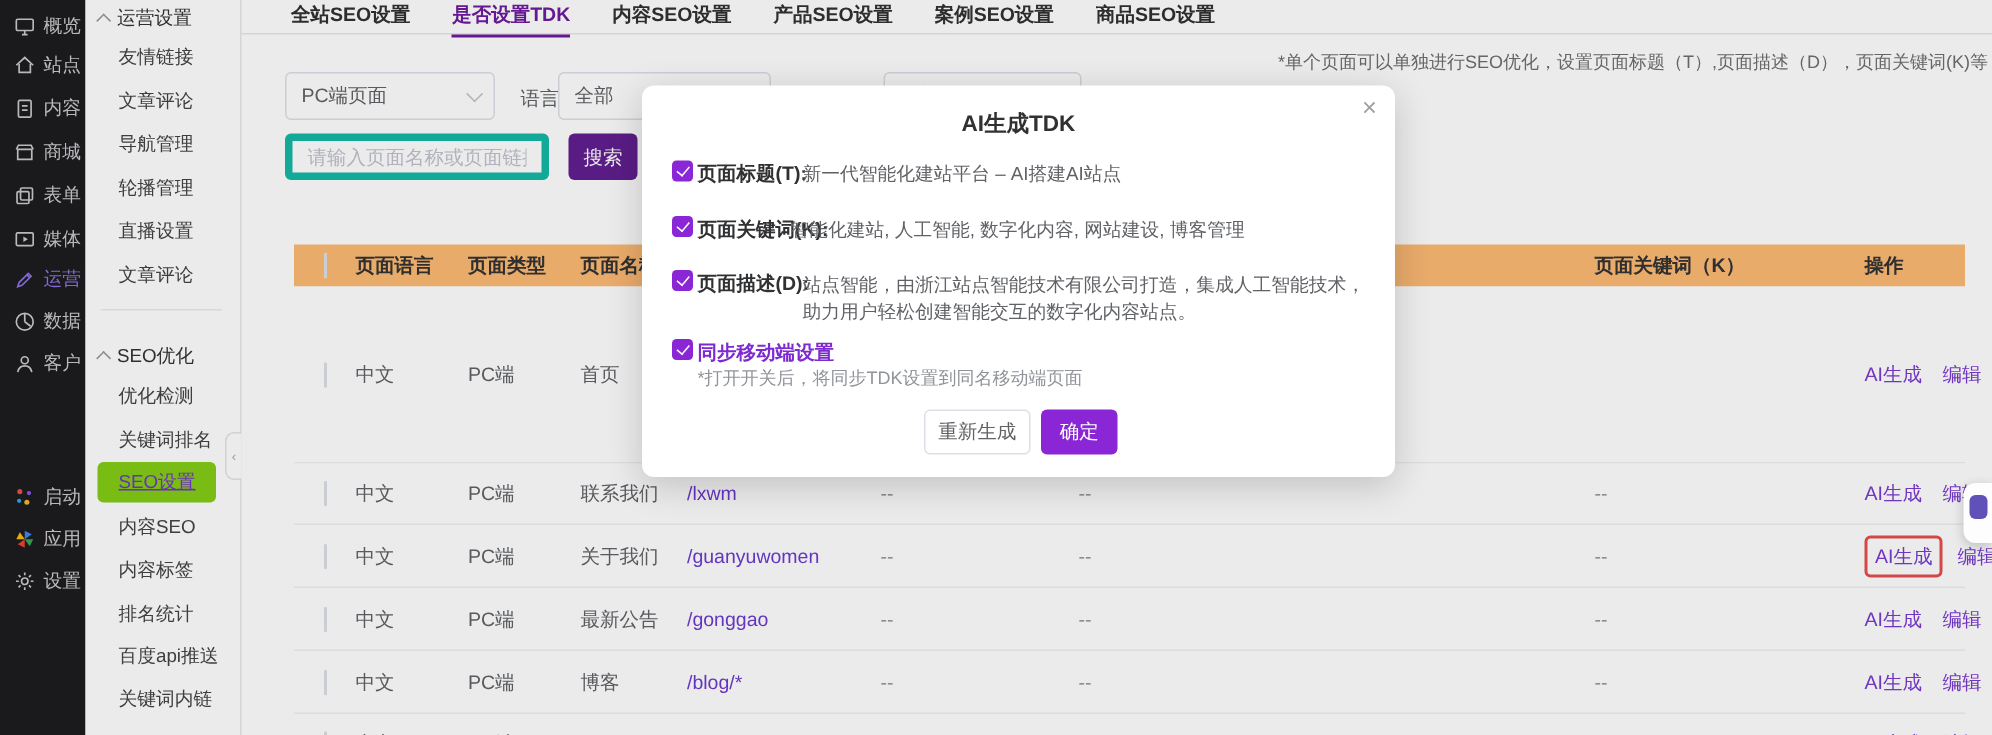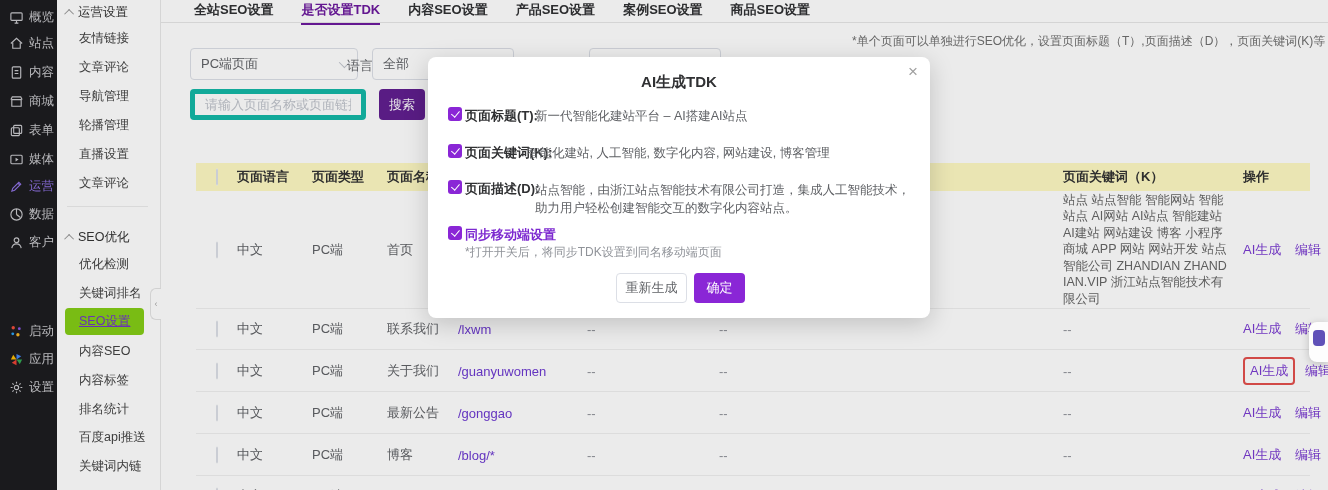--- a/index.html
+++ b/index.html
@@ -34,21 +34,21 @@
 
   .select{position:absolute;height:32px;border:1px solid #dcdfe6;border-radius:4px;box-sizing:border-box;display:flex;align-items:center;padding:0 10px;font-size:13px;color:#606266;background:#fff;cursor:pointer;}
   .select .chev{margin-left:auto;width:7px;height:7px;border-right:1.3px solid #c0c4cc;border-bottom:1.3px solid #c0c4cc;transform:rotate(45deg) translateY(-2px);}
   .flabel{position:absolute;top:57px;font-size:13px;color:#606266;white-space:nowrap;}
   .search-input{position:absolute;left:29px;top:89px;width:176px;height:31px;border:5px solid #14b8a6;border-radius:4px;box-sizing:border-box;padding:0 10px;font-size:13px;color:#606266;outline:none;font-family:inherit;}
   .search-input::placeholder{color:#bfc3cb;}
   .search-btn{position:absolute;left:218px;top:89px;width:46px;height:31px;background:#611f90;color:#fff;font-size:13px;border:none;border-radius:4px;cursor:pointer;font-family:inherit;}
 
   
   .tablewrap{position:absolute;left:35px;right:18px;top:163px;}
-  .thead{position:relative;height:28px;background:#fef9c3;}
+  .thead{position:relative;height:28px;background:#fdba74;}
   .thead .cell{font-weight:700;color:#333;}
   .trow{position:relative;background:#fff;border-bottom:1px solid #efefef;}
   .cell{position:absolute;top:50%;transform:translateY(-50%);font-size:13px;color:#606266;white-space:nowrap;}
   .c-check{left:20px;}.c-lang{left:41px;}.c-type{left:116px;}.c-name{left:191px;}
   .c-link{left:262px;}.c-title{left:391px;}.c-desc{left:523px;}
   .c-kw{left:867px;width:166px;}.c-act{left:1047px;}
   .kw-multi{white-space:normal;word-break:break-all;font-size:12.5px;line-height:16.6px;color:#666;}
   .checkbox{width:14px;height:14px;border:1px solid #dcdfe6;border-radius:2px;background:#fff;box-sizing:border-box;cursor:pointer;}
   .link{color:#6d3ad1;cursor:pointer;text-decoration:none;}
   .act-link{color:#7a3bd1;font-size:13px;cursor:pointer;margin-right:10px;}
@@ -206,21 +206,21 @@
       <div class="tab">全站SEO设置</div>
       <div class="tab active">是否设置TDK</div>
       <div class="tab">内容SEO设置</div>
       <div class="tab">产品SEO设置</div>
       <div class="tab">案例SEO设置</div>
       <div class="tab">商品SEO设置</div>
     </div>
 
     <div class="tip1">*单个页面可以单独进行SEO优化，设置页面标题（T）,页面描述（D），页面关键词(K)等；</div>
 
-    <div class="select" style="left:29px;top:48px;width:168px">
+    <div class="select" style="left:29px;top:48px;width:140px">
       <span>PC端页面</span>
       <span class="chev"></span>
     </div>
     <div class="flabel" style="left:186px">语言</div>
     <div class="select" style="left:211px;top:48px;width:142px">
       <span>全部</span>
       <span class="chev"></span>
     </div>
     <div class="flabel" style="left:361px">是否设置TDK</div>
     <div class="select" style="left:428px;top:48px;width:132px">
@@ -240,21 +240,20 @@
         <span class="cell c-kw">页面关键词（K）</span>
         <span class="cell c-act">操作</span>
       </div>
 
       <div class="trow" style="height:117px">
         <span class="cell c-check"><span class="checkbox"></span></span>
         <span class="cell c-lang">中文</span>
         <span class="cell c-type">PC端</span>
         <span class="cell c-name">首页</span>
         <span class="cell c-link link"></span>
-        <span class="cell c-kw kw-multi">站点 站点智能 智能网站 智能站点 AI网站 AI站点 智能建站 AI建站 网站建设 博客 小程序 商城 APP 网站 网站开发 站点智能公司 ZHANDIAN ZHANDIAN.VIP 浙江站点智能技术有限公司</span>
         <span class="cell c-act">
           <span class="act-link">AI生成</span>
           <span class="act-link">编辑</span>
         </span>
       </div>
 
       <div class="trow" style="height:40px">
         <span class="cell c-check"><span class="checkbox"></span></span>
         <span class="cell c-lang">中文</span>
         <span class="cell c-type">PC端</span>

